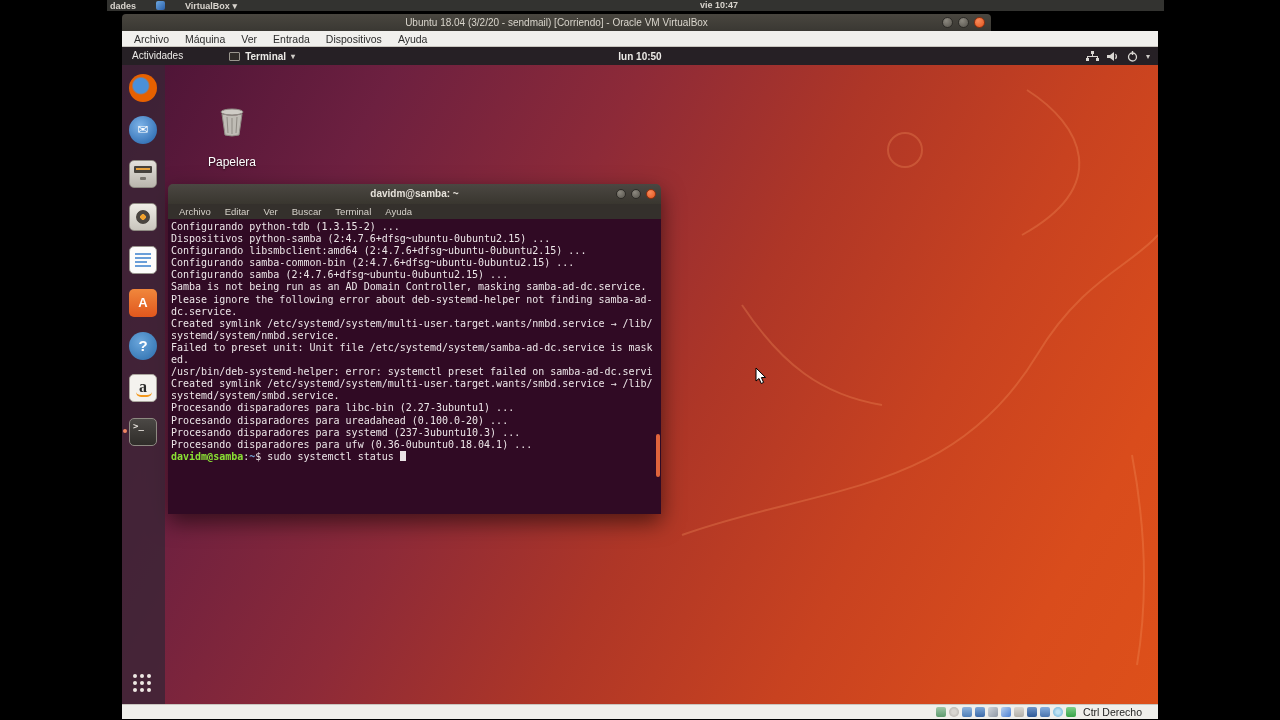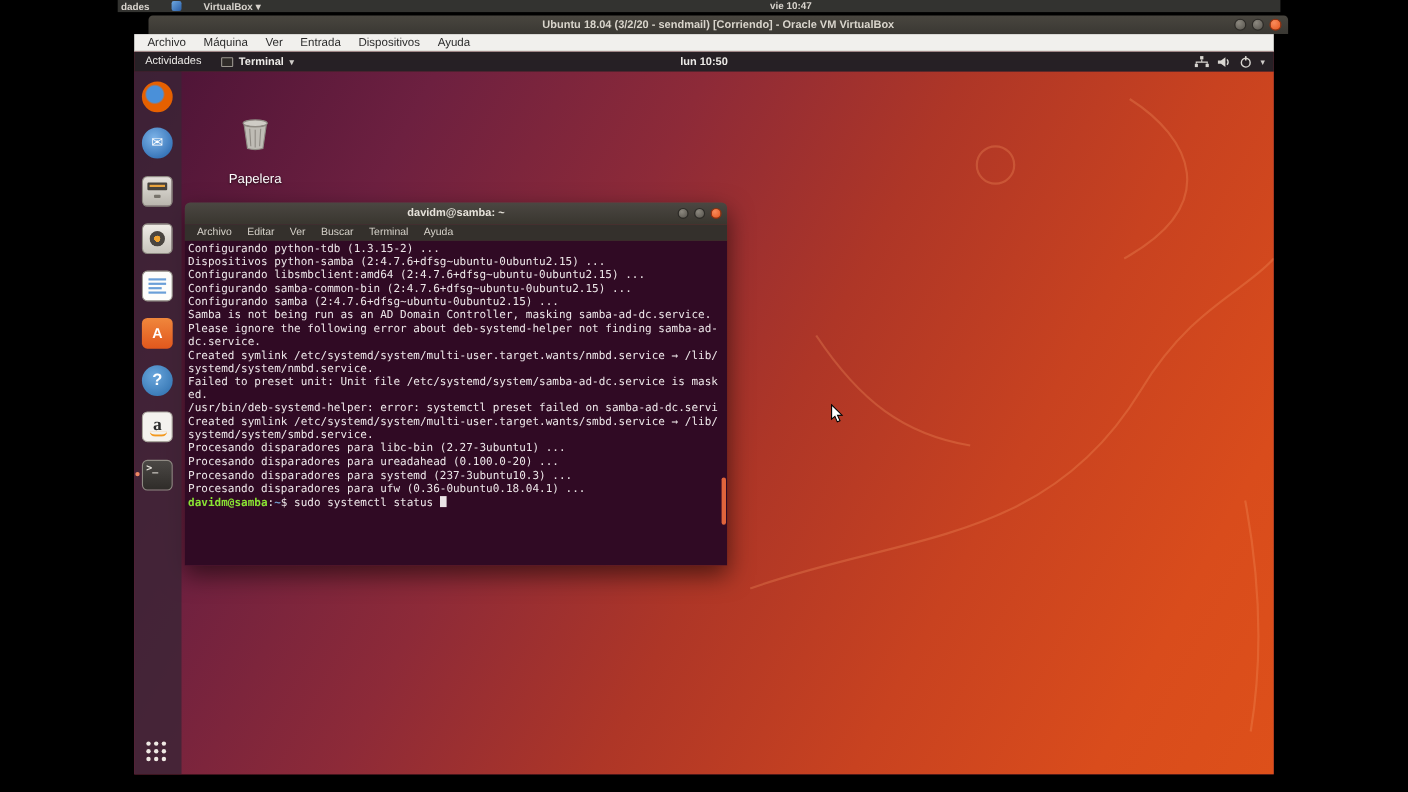--- a/index.html
+++ b/index.html
@@ -10,36 +10,36 @@
   
   #host-bar { left:107px; top:0; width:1057px; height:11px; background:#333330;
               color:#d8d4cd; font-size:9px; display:flex; align-items:center; }
   #host-bar .left { display:flex; align-items:center; gap:20px; padding-left:3px; font-weight:bold; }
   #host-vbox-ic { width:9px; height:9px; background:linear-gradient(135deg,#6ea8e0,#2a5fa8);
                   border-radius:2px; display:inline-block; }
   #host-clock { position:absolute; left:593px; top:0; height:11px; line-height:11px; font-weight:bold; }
 
   
   #vbox { left:122px; top:14px; width:1036px; height:705px; }
-  #vbox-titlebar { left:0; top:0; width:1036px; height:17px;
+  #vbox-titlebar { left:0; top:0; width:869px; height:17px;
         background:linear-gradient(#49463f,#3a3833); color:#d9d5cc;
-        font-size:10px; font-weight:bold; text-align:center; line-height:17px;
-        border-radius:4px 4px 0 0;margin-left:13px; }
+        font-size:10px; font-weight:normal; text-align:center; line-height:17px;
+        border-radius:4px 4px 0 0; }
   .winbtns { position:absolute; right:6px; top:3px; display:flex; gap:5px; }
   .wbtn { width:11px; height:11px; border-radius:50%; background:radial-gradient(circle at 35% 30%,#8c887f,#55524b);
           border:1px solid #2c2a26; }
   .wbtn.close { background:radial-gradient(circle at 35% 30%,#f98a5a,#e4571f); border-color:#93300e; }
   #vbox-menubar { left:0; top:17px; width:1036px; height:16px; background:#f1f0ed;
         border-bottom:1px solid #c9c6bf; display:flex; align-items:center; padding-left:4px; }
   #vbox-menubar span { font-size:10.5px; color:#2c2c2c; padding:0 8px; }
 
   
   #guest { left:0; top:33px; width:1036px; height:657px; overflow:hidden; background:#7a2335; }
   #g-topbar { left:0; top:0; width:1036px; height:18px; background:#262025; color:#eceae7;
-        font-size:10px; display:flex; align-items:center; z-index:30; }
+        font-size:10px; display:flex; align-items:center; z-index:30;gap:28px; }
   #g-activities { padding:0 10px; height:18px; line-height:18px; }
   #g-appmenu { display:flex; align-items:center; gap:5px; height:18px; padding:0 8px; font-weight:bold; }
   #g-term-ic { width:11px; height:9px; background:#2f2b28; border:1px solid #9a968e; border-radius:1px; }
   #g-clock { position:absolute; left:0; width:1036px; text-align:center; font-weight:bold; }
   #g-status { position:absolute; right:8px; display:flex; align-items:center; gap:8px; height:18px; }
   #g-status svg { display:block; }
   #g-caret { color:#cfccc8; font-size:8px; }
 
   
   #wallpaper { left:0; top:18px; width:1036px; height:639px;
@@ -296,13 +296,27 @@
         <div class="tl" id="prompt-line"><span class="u">davidm@samba</span><span>:</span><span class="p">~</span><span>$ </span><span>sudo systemctl status </span><span id="cursor"></span></div>
       </div>
       <div id="term-scroll"></div>
     </div>
 
     <svg id="cursor-arrow" class="abs" width="12" height="18" viewBox="0 0 12 18">
       <polygon points="1,1 1,14 4,11.5 6.2,16.5 8.6,15.4 6.4,10.6 10.5,10.4" fill="#fff" stroke="#000" stroke-width="1"></polygon>
     </svg>
   </div>
 
+  <div id="vbox-statusbar" class="abs">
+    <span class="sic" style="background:linear-gradient(#9fc7a8,#5d9a6d)"></span>
+    <span class="sic" style="background:radial-gradient(circle,#d8d6d1 30%,#a9a6a0);border-radius:50%"></span>
+    <span class="sic" style="background:linear-gradient(#8fb4dd,#4f7fb8)"></span>
+    <span class="sic" style="background:linear-gradient(#7ea8d8,#3c6aa8)"></span>
+    <span class="sic" style="background:linear-gradient(135deg,#cfd4da,#8f98a4)"></span>
+    <span class="sic" style="background:linear-gradient(135deg,#b9d2ef,#4a7fd4)"></span>
+    <span class="sic" style="background:linear-gradient(#dad7d1,#b2afa8)"></span>
+    <span class="sic" style="background:linear-gradient(#6f95c9,#2f5a96)"></span>
+    <span class="sic" style="background:linear-gradient(#86aede,#4a74ae)"></span>
+    <span class="sic" style="background:radial-gradient(circle,#bfe3f2 25%,#58a8d4);border-radius:50%"></span>
+    <span class="sic" style="background:linear-gradient(#7fd08a,#37a348)"></span>
+    <span id="hostkey-label">Ctrl Derecho</span>
+  </div>
 </div>
 
 </body></html>

